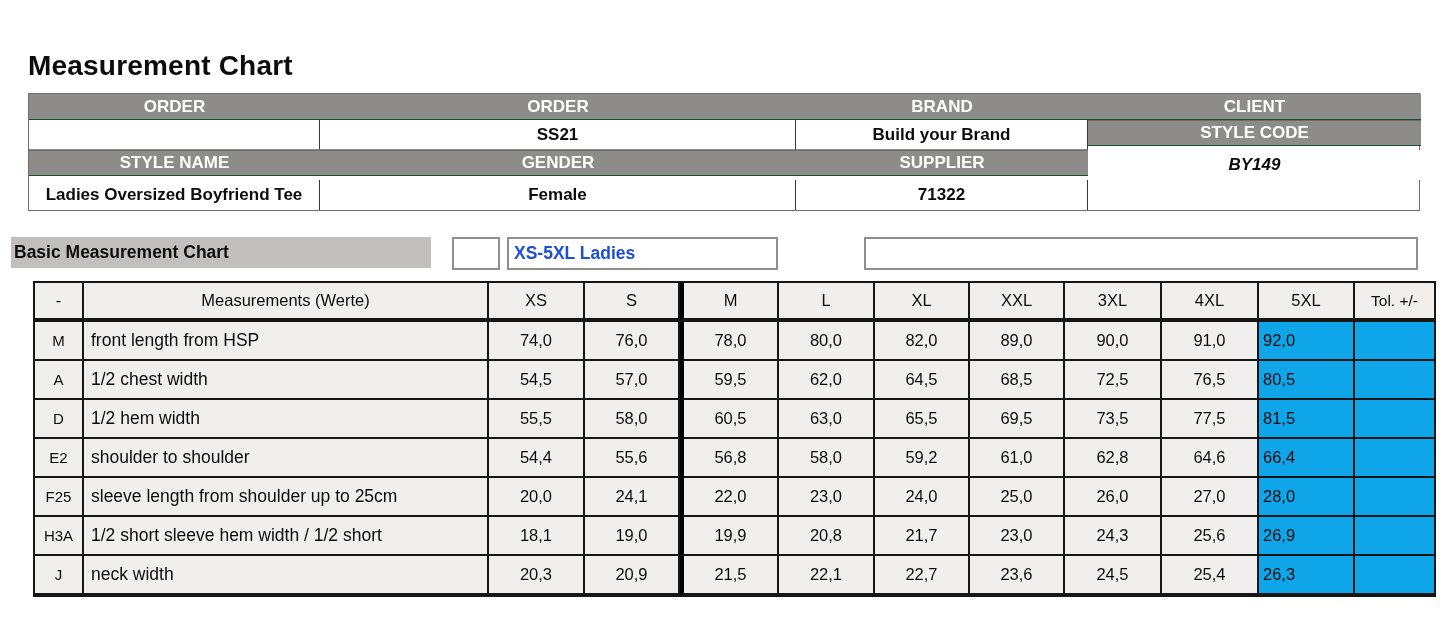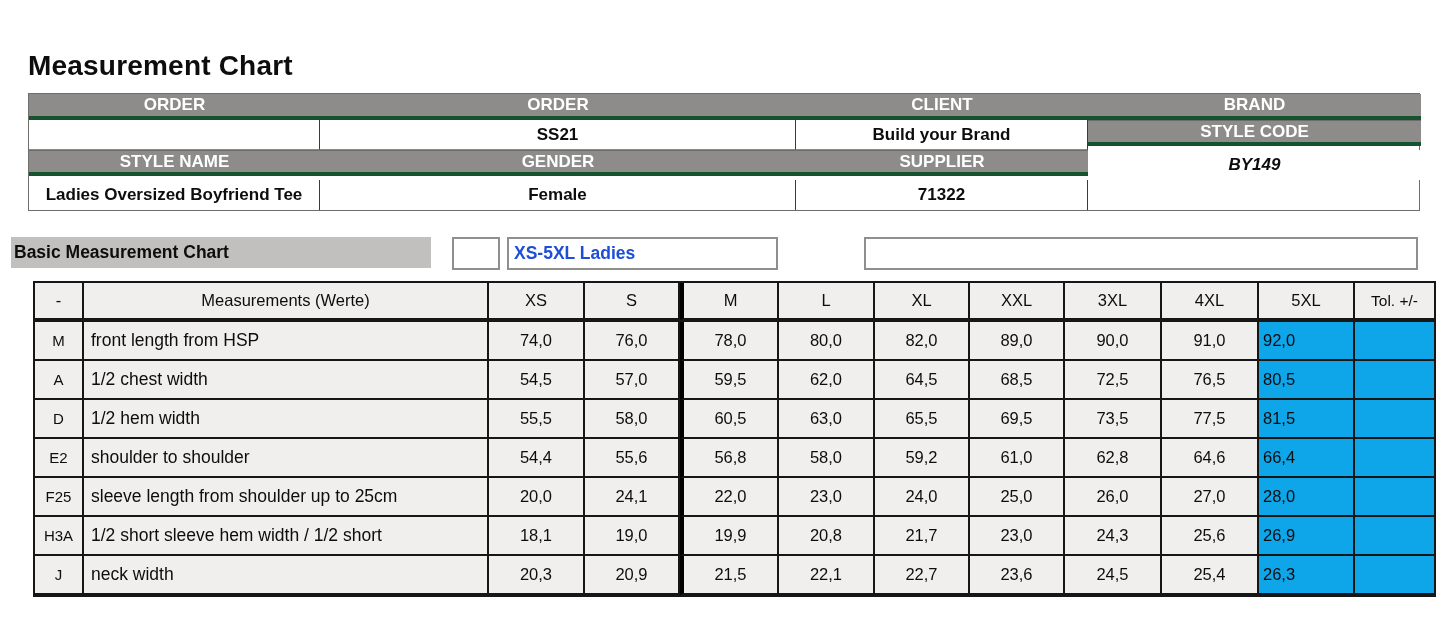--- a/index.html
+++ b/index.html
@@ -26,21 +26,21 @@
     grid-template-columns: 291px 476px 292px 333px;
   }
   .info-cell {
     display: flex; align-items: center; justify-content: center;
     font-size: 17px; font-weight: bold;
     overflow: hidden; white-space: nowrap;
   }
   .info-cell.hdr {
     background: #8d8c8a; color: #ffffff;
     height: 26px;
-    border-bottom: 4px solid #14532d;
+    border-bottom: 1px solid #14532d;
   }
   .info-cell.hdr.r2 { border-top: 1px solid #6d6d6b; }
   .info-cell.val {
     background: #ffffff; color: #0d0d0d;
     height: 30px;
     border-right: 1px solid #3a3a3a;
     border-bottom: 1px solid #8a8a88;
   }
   .info-cell.val:nth-child(4n) { border-right: none; font-style: italic; }
   .info-cell.val.last { border-bottom: none; }
@@ -100,22 +100,22 @@
   .m-cell.tol-hdr { font-size: 15.5px; }
 </style>
 </head>
 <body>
 
 <h1 class="page-title">Measurement Chart</h1>
 
 <div class="info-table">
     <div class="info-cell hdr">ORDER</div>
     <div class="info-cell hdr">ORDER</div>
+    <div class="info-cell hdr">BRAND</div>
     <div class="info-cell hdr">CLIENT</div>
-    <div class="info-cell hdr">BRAND</div>
     <div class="info-cell val"></div>
     <div class="info-cell val">SS21</div>
     <div class="info-cell val">Build your Brand</div>
     <div class="info-cell hdr r2">STYLE CODE</div>
     <div class="info-cell hdr r2">STYLE NAME</div>
     <div class="info-cell hdr r2">GENDER</div>
     <div class="info-cell hdr r2">SUPPLIER</div>
     <div class="info-cell val last">BY149</div>
     <div class="info-cell val last">Ladies Oversized Boyfriend Tee</div>
     <div class="info-cell val last">Female</div>

